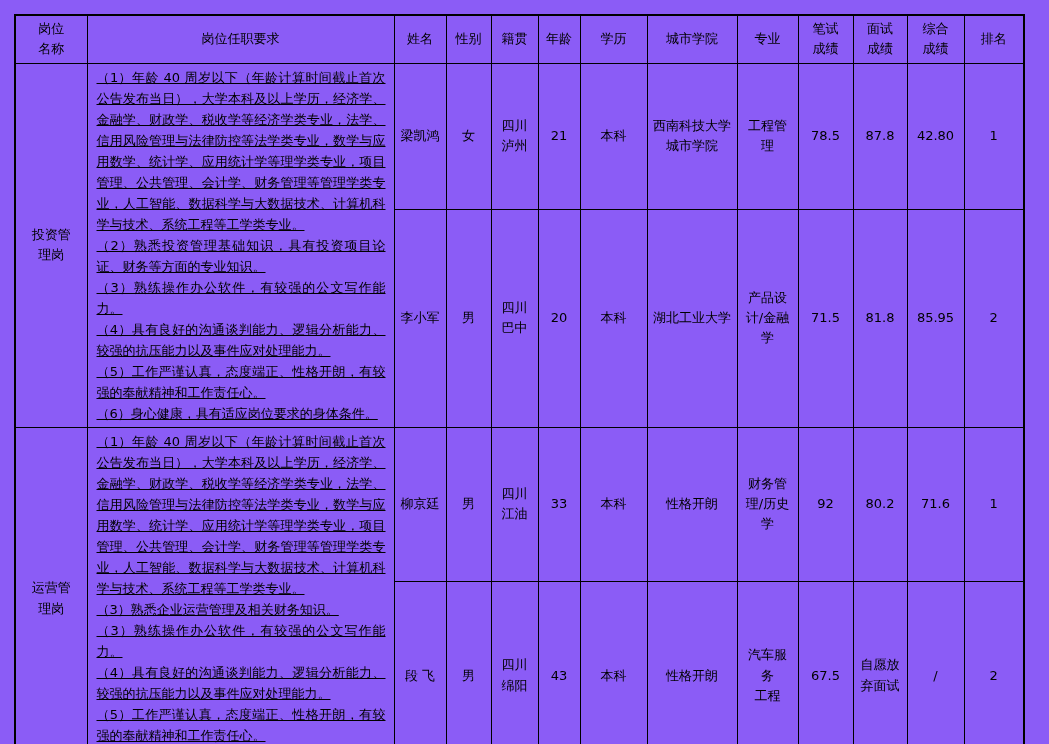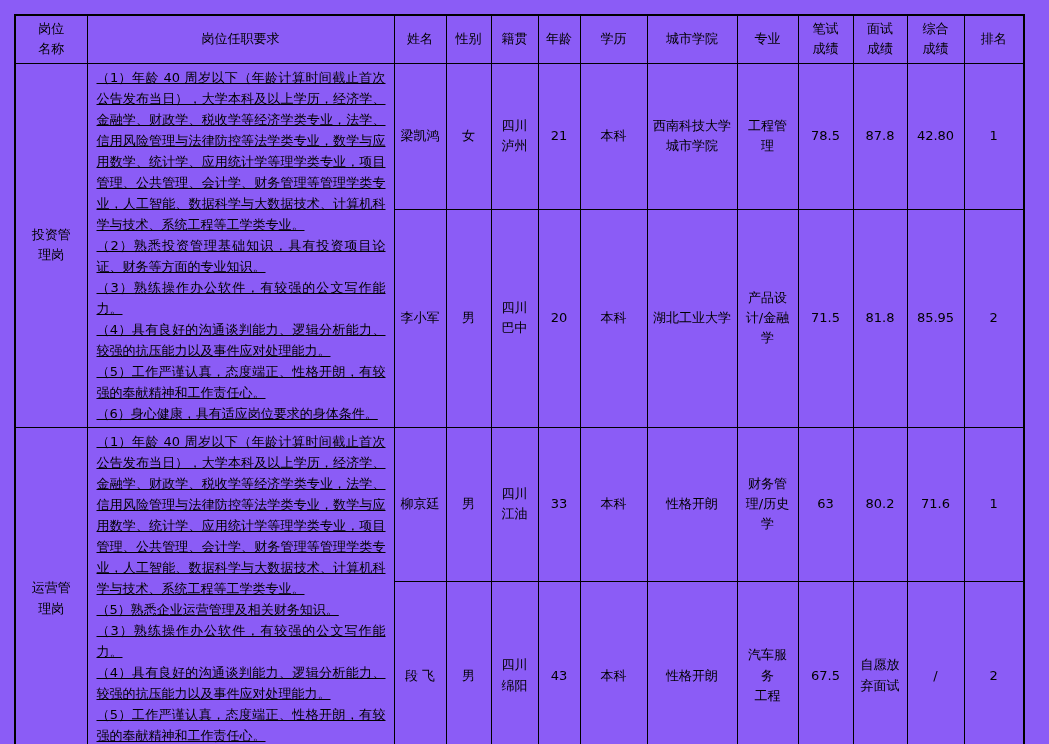--- a/index.html
+++ b/index.html
@@ -138,37 +138,37 @@
       <td>81.8</td>
       <td>85.95</td>
       <td>2</td>
     </tr>
 
     <tr class="r3">
       <td rowspan="2">运营管
 理岗</td>
       <td rowspan="2" class="req">
         <p>（1）年龄 40 周岁以下（年龄计算时间截止首次公告发布当日），大学本科及以上学历，经济学、金融学、财政学、税收学等经济学类专业，法学、信用风险管理与法律防控等法学类专业，数学与应用数学、统计学、应用统计学等理学类专业，项目管理、公共管理、会计学、财务管理等管理学类专业，人工智能、数据科学与大数据技术、计算机科学与技术、系统工程等工学类专业。</p>
-        <p>（5）熟悉企业运营管理及相关财务知识。</p>
+        <p>（3）熟悉企业运营管理及相关财务知识。</p>
         <p>（3）熟练操作办公软件，有较强的公文写作能力。</p>
         <p>（4）具有良好的沟通谈判能力、逻辑分析能力、较强的抗压能力以及事件应对处理能力。</p>
         <p>（5）工作严谨认真，态度端正、性格开朗，有较强的奉献精神和工作责任心。</p>
         <p>（6）身心健康，具有适应岗位要求的身体条件。</p>
       </td>
       <td>柳京廷</td>
       <td>男</td>
       <td>四川
 江油</td>
       <td>33</td>
       <td>本科</td>
       <td>性格开朗</td>
       <td>财务管
 理/历史
 学</td>
-      <td>63</td>
+      <td>92</td>
       <td>80.2</td>
       <td>71.6</td>
       <td>1</td>
     </tr>
 
     <tr class="r4">
       <td>段 飞</td>
       <td>男</td>
       <td>四川
 绵阳</td>

